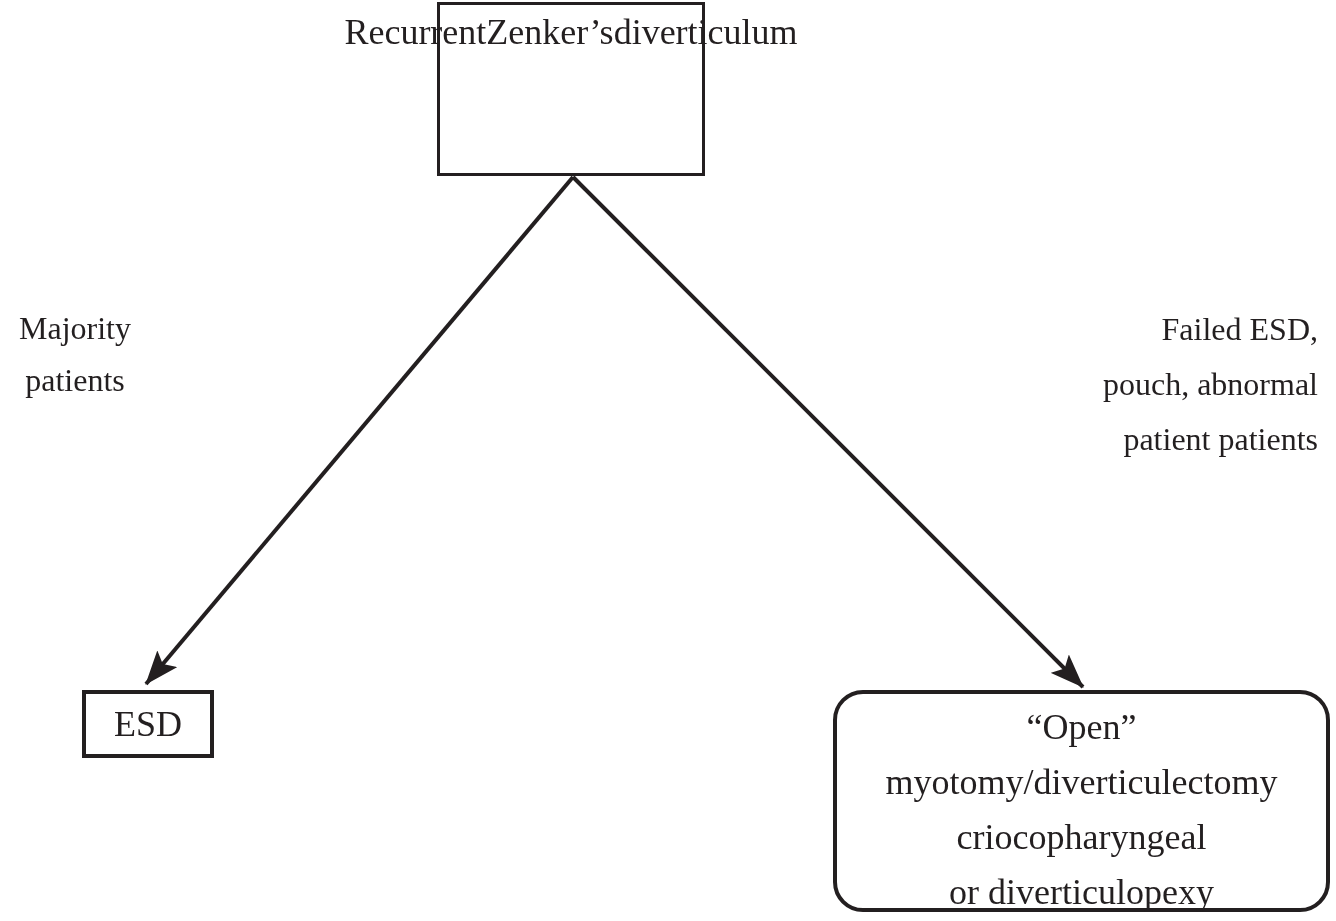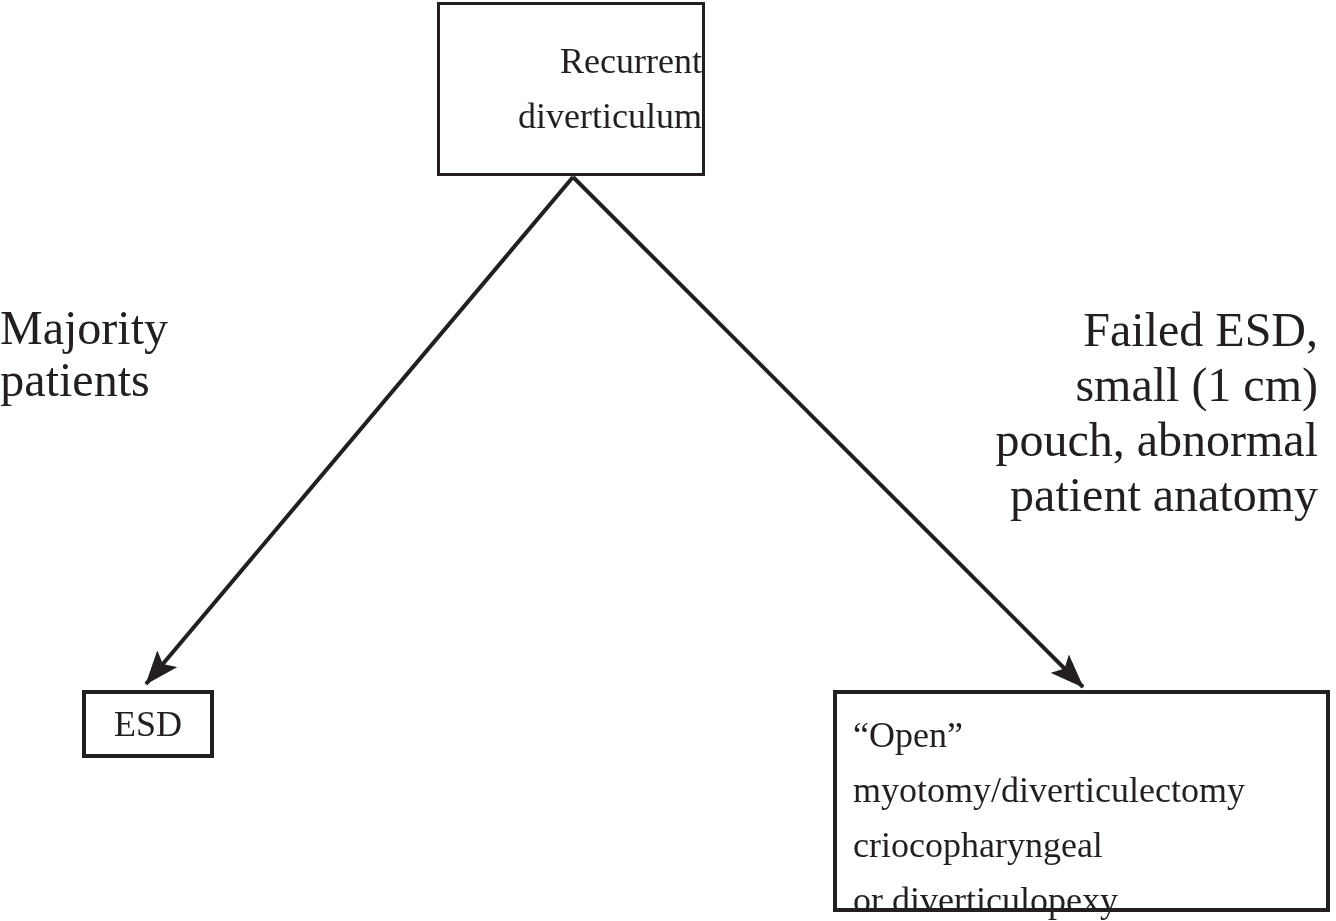--- a/index.html
+++ b/index.html
@@ -26,43 +26,43 @@
     position: absolute;
     border: 3px solid var(--ink);
     background: var(--bg);
     font-size: 36px;
     line-height: 55px;
   }
   .root-box {
     left: 437px; top: 2px;
     width: 268px; height: 174px;
     display: flex;
-    flex-direction: column;
     justify-content: center;
-    align-items: flex-end;
+    align-items: flex-start;
     text-align: center;
   }
   .esd-box {
     left: 82px; top: 690px;
     width: 132px; height: 68px;
     border-width: 4px;
     display: flex;
     justify-content: center;
     align-items: center;
   }
   .open-box {
     left: 833px; top: 690px;
     width: 497px; height: 222px;
     border-width: 4px;
-    padding: 14px 16px;
-    text-align: left;
+    padding: 6px 16px;
+    text-align: center;
+    border-radius: 30px;
   }
   .branch-label {
     position: absolute;
-    font-size: 48px;
+    font-size: 32px;
   }
   .left-label {
     left: 0; top: 302px;
     width: 150px;
     text-align: center;
     line-height: 52px;
   }
   .right-label {
     left: 988px; top: 302px;
     width: 330px;
@@ -80,33 +80,33 @@
       <marker id="arrowhead" markerUnits="userSpaceOnUse" markerWidth="34" markerHeight="26" refX="33" refY="13" orient="auto">
         <path class="arrowhead-shape" d="M0,0 L34,13 L0,26 L7,13 Z"></path>
       </marker>
     </defs>
     <line class="arrow-line" x1="573" y1="177" x2="146" y2="684" marker-end="url(#arrowhead)"></line>
     <line class="arrow-line" x1="573" y1="177" x2="1083" y2="687" marker-end="url(#arrowhead)"></line>
   </svg>
 
   <div class="node-box root-box">
     <div>Recurrent</div>
+    <div>Zenker’s</div>
     <div>diverticulum</div>
   </div>
 
   <div class="branch-label left-label">
     <div>Majority</div>
     <div>patients</div>
   </div>
 
   <div class="branch-label right-label">
     <div>Failed ESD,</div>
-    <div>small (1 cm)</div>
     <div>pouch, abnormal</div>
-    <div>patient anatomy</div>
+    <div>patient patients</div>
   </div>
 
   <div class="node-box esd-box">
     <div>ESD</div>
   </div>
 
   <div class="node-box open-box">
     <div>“Open”</div>
     <div>myotomy/diverticulectomy</div>
     <div>criocopharyngeal</div>

